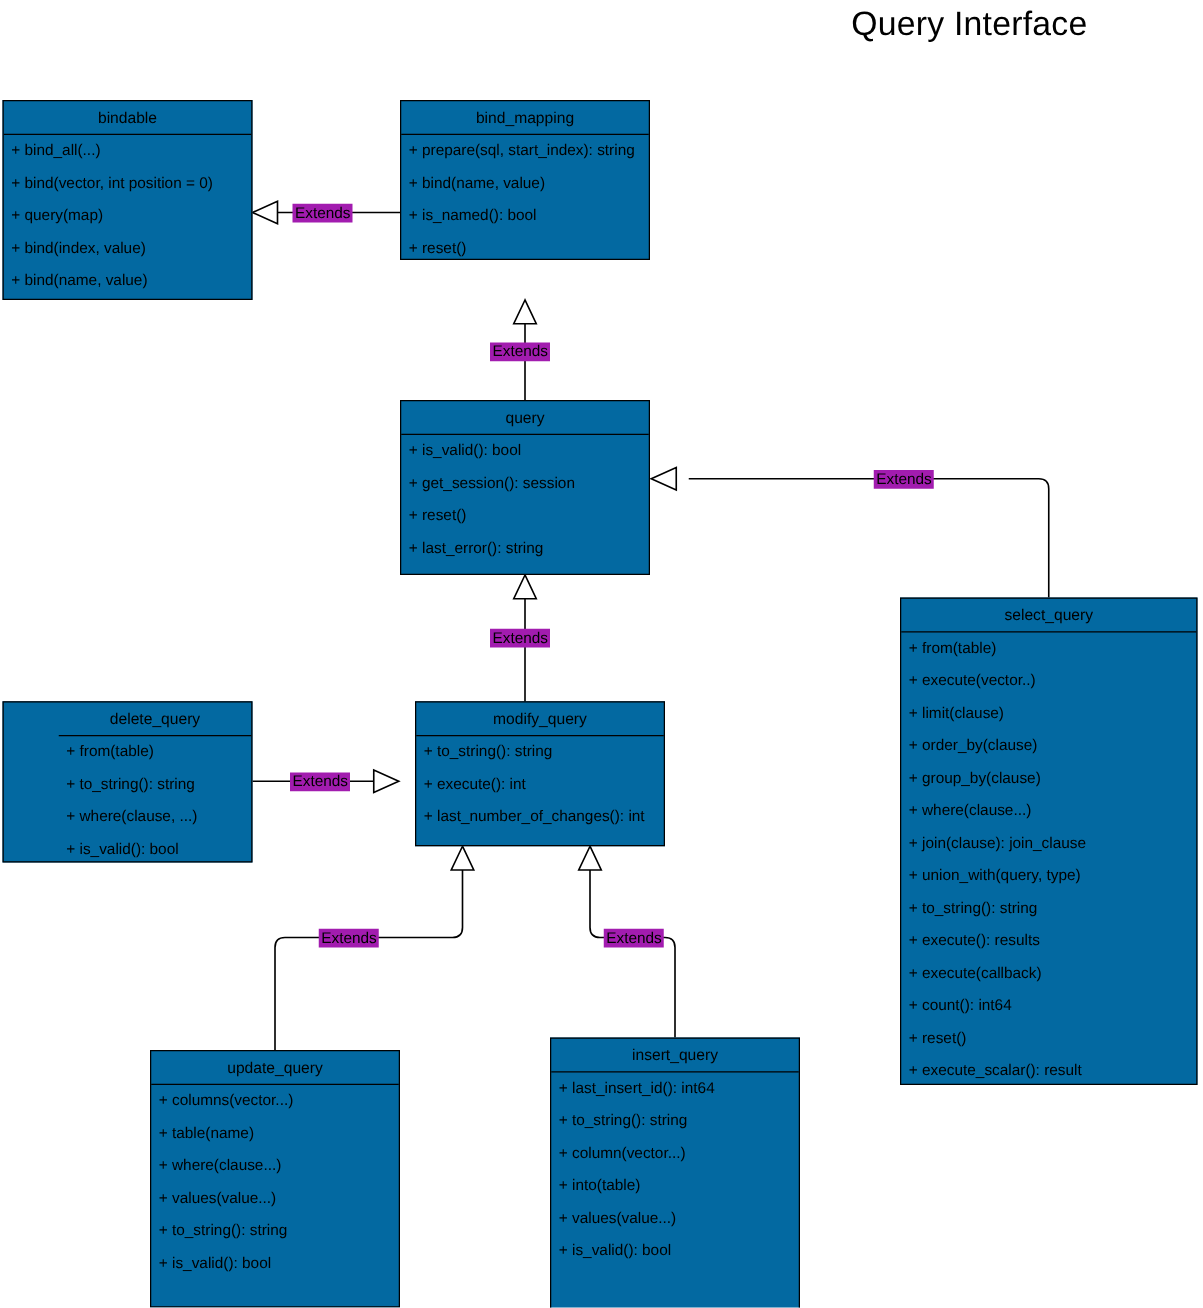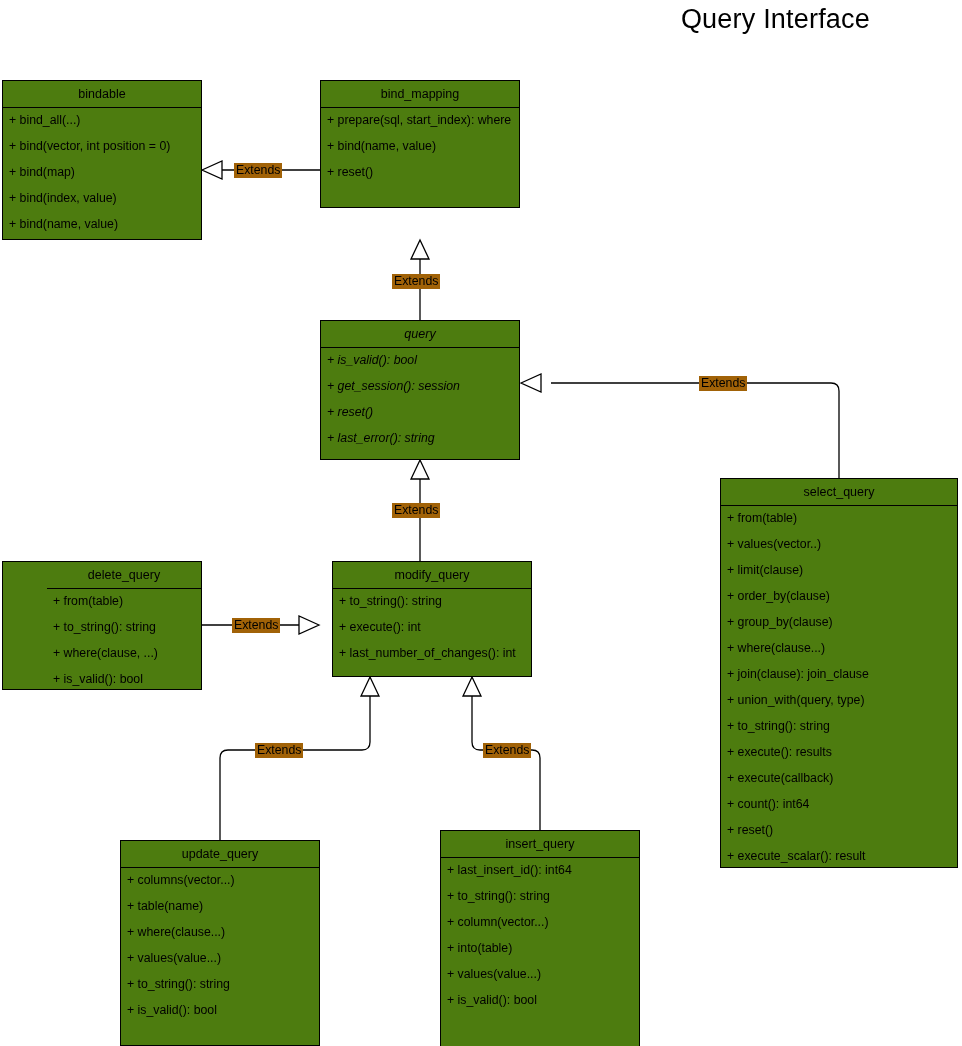--- a/index.html
+++ b/index.html
@@ -33,21 +33,21 @@
     left: 0;
     top: 0;
     width: 962px;
     height: 1046px;
     pointer-events: none;
   }
   .uml-class {
     position: absolute;
     box-sizing: border-box;
     border: 1.4px solid #000;
-    background: #4d7c0f;
+    background: #0369a1;
   }
   .uml-name {
     text-align: center;
     font-size: 12.5px;
     line-height: 26px;
     height: 26px;
     border-bottom: 1.4px solid #000;
     white-space: nowrap;
     overflow: hidden;
   }
@@ -58,21 +58,21 @@
   }
   .uml-members li {
     font-size: 12.3px;
     line-height: 13px;
     padding: 6px 0 7px 6px;
     white-space: nowrap;
     overflow: hidden;
   }
   .edge-label {
     position: absolute;
-    background: #a16207;
+    background: #a21caf;
     font-size: 12.3px;
     line-height: 13px;
     padding: 1px 2px;
     white-space: nowrap;
     color: #000;
   }
 </style>
 </head>
 <body>
 
@@ -110,50 +110,51 @@
 <div class="edge-label" style="left:392px; top:503px;">Extends</div>
 <div class="edge-label" style="left:232px; top:618px;">Extends</div>
 <div class="edge-label" style="left:255px; top:743px;">Extends</div>
 <div class="edge-label" style="left:483px; top:743px;">Extends</div>
 
 <div class="uml-class" style="left:2px; top:80px; width:200px; height:160px;">
   <div class="uml-name">bindable</div>
   <ul class="uml-members">
     <li>+ bind_all(...)</li>
     <li>+ bind(vector, int position = 0)</li>
-    <li>+ bind(map)</li>
+    <li>+ query(map)</li>
     <li>+ bind(index, value)</li>
     <li>+ bind(name, value)</li>
   </ul>
 </div>
 
 <div class="uml-class" style="left:320px; top:80px; width:200px; height:128px;">
   <div class="uml-name">bind_mapping</div>
   <ul class="uml-members">
-    <li>+ prepare(sql, start_index): where</li>
+    <li>+ prepare(sql, start_index): string</li>
     <li>+ bind(name, value)</li>
+    <li>+ is_named(): bool</li>
     <li>+ reset()</li>
   </ul>
 </div>
 
-<div class="uml-class" style="left:320px; top:320px; width:200px; height:140px;font-style:italic;">
+<div class="uml-class" style="left:320px; top:320px; width:200px; height:140px;">
   <div class="uml-name">query</div>
   <ul class="uml-members">
     <li>+ is_valid(): bool</li>
     <li>+ get_session(): session</li>
     <li>+ reset()</li>
     <li>+ last_error(): string</li>
   </ul>
 </div>
 
 <div class="uml-class" style="left:720px; top:478px; width:238px; height:390px;">
   <div class="uml-name">select_query</div>
   <ul class="uml-members">
     <li>+ from(table)</li>
-    <li>+ values(vector..)</li>
+    <li>+ execute(vector..)</li>
     <li>+ limit(clause)</li>
     <li>+ order_by(clause)</li>
     <li>+ group_by(clause)</li>
     <li>+ where(clause...)</li>
     <li>+ join(clause): join_clause</li>
     <li>+ union_with(query, type)</li>
     <li>+ to_string(): string</li>
     <li>+ execute(): results</li>
     <li>+ execute(callback)</li>
     <li>+ count(): int64</li>

